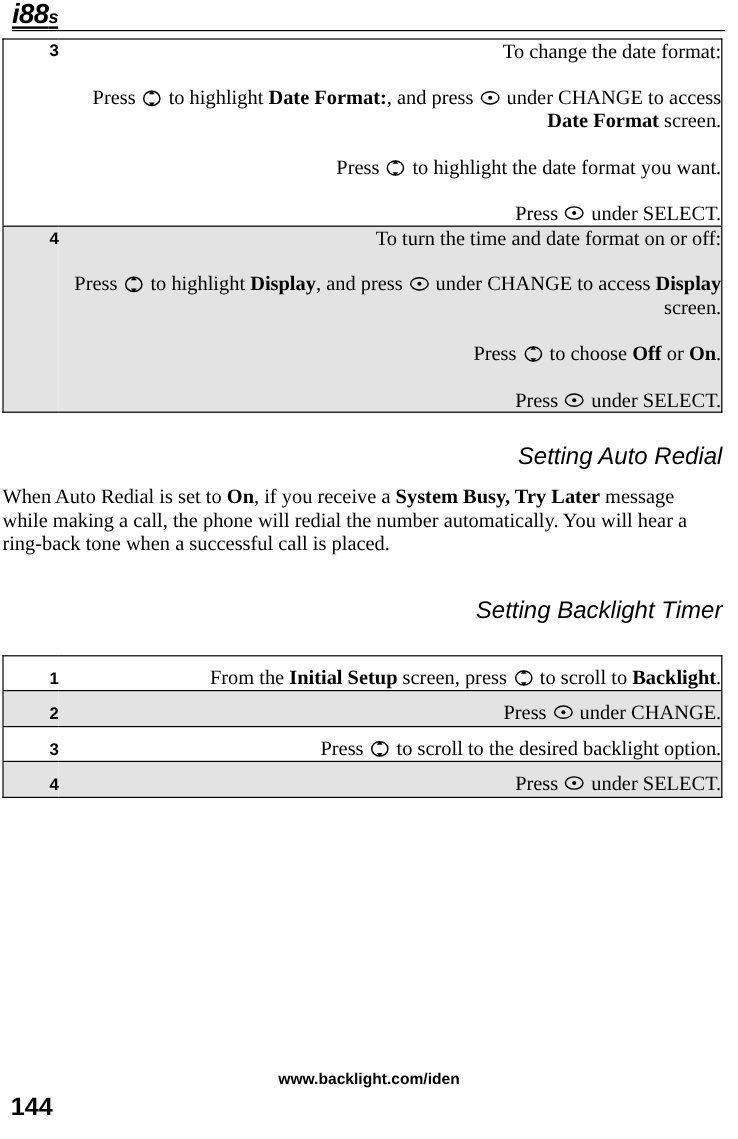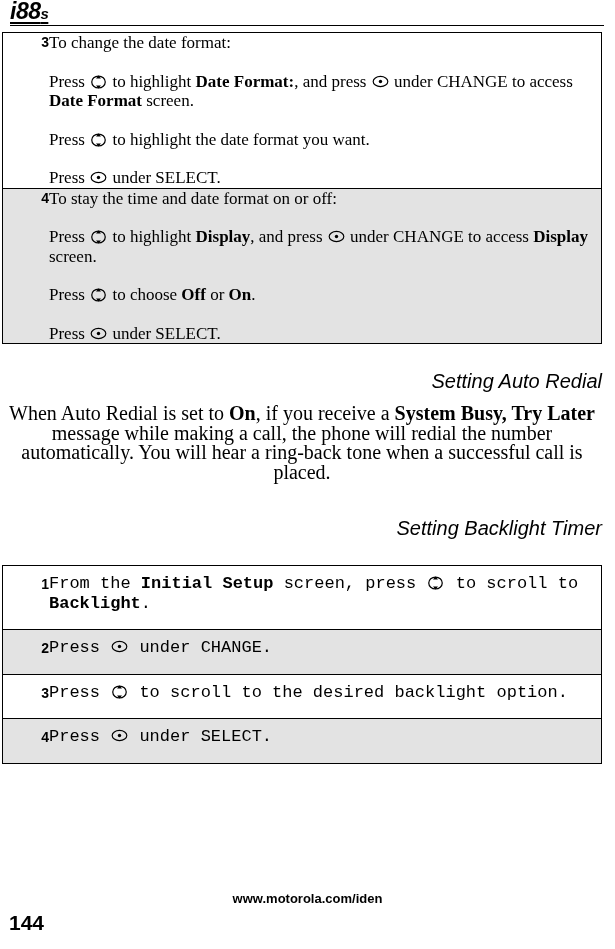--- a/index.html
+++ b/index.html
@@ -83,53 +83,52 @@
     font-weight: bold;
     font-size: 14px;
     text-align: right;
     padding: 11px 12px 0 0;
     line-height: 19px;
   }
   td.step-body {
     font-size: 17px;
     line-height: 19.5px;
     padding: 10px 14px 11px 2px;
+    text-align: right;
   }
   td.step-body p {
     margin: 0;
   }
   td.step-body p + p {
     margin-top: 19px;
   }
   table.compact td.step-num {
     padding-top: 9px;
   }
   table.compact td.step-body {
     padding-top: 8px;
-    padding-bottom: 16px;
-    font-family: Liberation Mono, monospace;
+    padding-bottom: 1px;
   }
 
   
   h2.section-title {
     font-family: "Liberation Sans", "DejaVu Sans", sans-serif;
     font-style: italic;
     font-weight: normal;
     font-size: 20px;
     line-height: 23px;
     margin: 0;
     padding: 0;
     text-align: right;
   }
   p.body-text {
-    font-size: 20px;
+    font-size: 17px;
     line-height: 19.5px;
     margin: 0;
     padding: 0;
-    text-align: center;
   }
   .gap-before-h2 { height: 26px; }
   .gap-after-h2 { height: 11px; }
   .gap-para { height: 9px; }
   .gap-before-table { height: 14px; }
 
   b, strong { font-weight: bold; }
 
   
   .keyicon {
@@ -201,21 +200,21 @@
                 </svg></span> to highlight the date format you want.</p>
             <p>Press <span class="keyicon"><svg viewBox="0 0 20 15" width="17" height="13">
                   <ellipse cx="10" cy="7.5" rx="8.6" ry="6" fill="none" stroke="#000" stroke-width="1.4"></ellipse>
                   <circle cx="10" cy="7.5" r="2" fill="#000"></circle>
                 </svg></span> under SELECT.</p>
           </td>
         </tr>
         <tr class="row-shaded">
           <td class="step-num">4</td>
           <td class="step-body">
-            <p>To stay the time and date format on or off:</p>
+            <p>To turn the time and date format on or off:</p>
             <p>Press <span class="keyicon"><svg viewBox="0 0 20 17" width="17" height="14">
                   <ellipse cx="10" cy="8.5" rx="8.2" ry="7.2" fill="none" stroke="#000" stroke-width="1.5"></ellipse>
                   <polygon points="10,0.6 13,4.3 7,4.3" fill="#000"></polygon>
                   <polygon points="10,16.4 13,12.7 7,12.7" fill="#000"></polygon>
                 </svg></span> to highlight <b>Display</b>, and press <span class="keyicon"><svg viewBox="0 0 20 15" width="17" height="13">
                   <ellipse cx="10" cy="7.5" rx="8.6" ry="6" fill="none" stroke="#000" stroke-width="1.4"></ellipse>
                   <circle cx="10" cy="7.5" r="2" fill="#000"></circle>
                 </svg></span> under CHANGE to access <b>Display</b> screen.</p>
             <p>Press <span class="keyicon"><svg viewBox="0 0 20 17" width="17" height="14">
                   <ellipse cx="10" cy="8.5" rx="8.2" ry="7.2" fill="none" stroke="#000" stroke-width="1.5"></ellipse>
@@ -290,15 +289,15 @@
                   <circle cx="10" cy="7.5" r="2" fill="#000"></circle>
                 </svg></span> under SELECT.</p>
           </td>
         </tr>
       </tbody>
   </table>
 
 </div>
 
 <div class="page-footer">
-  <div class="site-url">www.motorola.com/iden</div>
+  <div class="site-url">www.backlight.com/iden</div>
   <div class="page-number">144</div>
 </div>
 
 </body></html>

